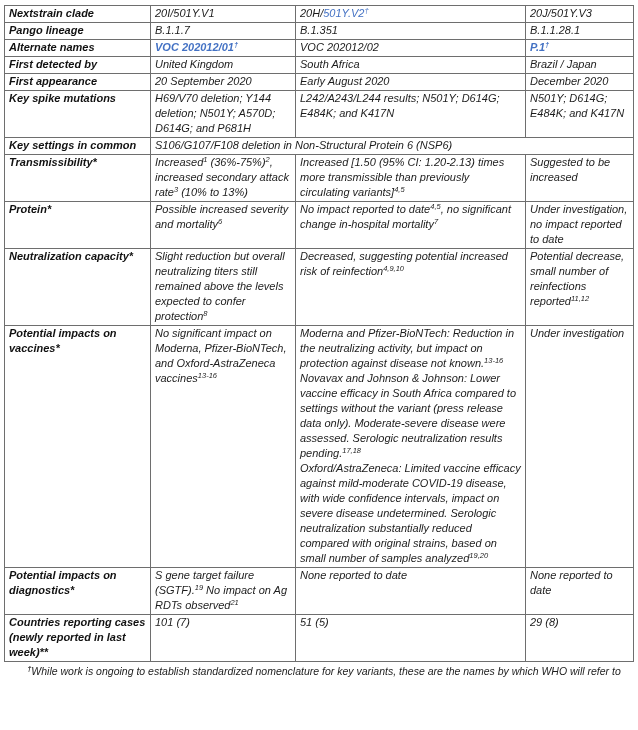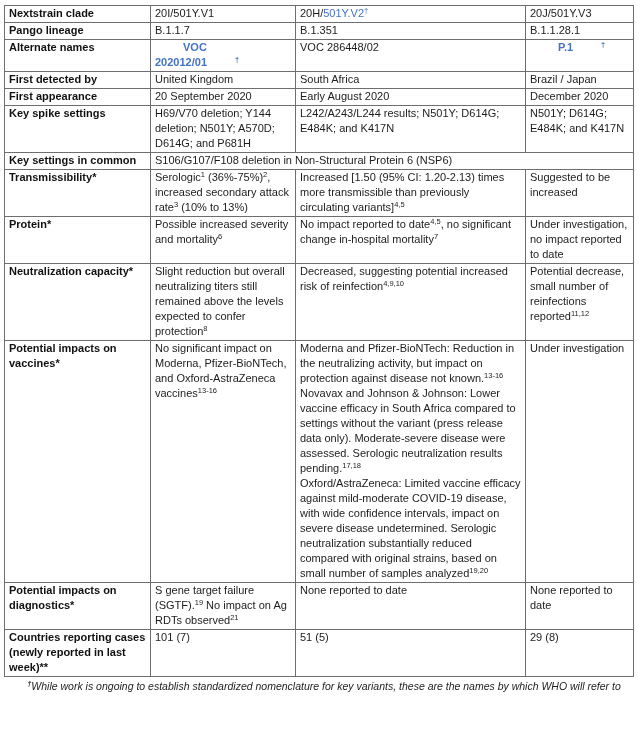--- a/index.html
+++ b/index.html
@@ -8,39 +8,40 @@
     overflow: hidden;
     background: #ffffff;
     font-family: "Liberation Sans", sans-serif;
     color: #1c1c1c;
   }
   .doc { padding: 5px 4px 0 4px; }
   table {
     border-collapse: collapse;
     table-layout: fixed;
     width: 629px;
+    font-style: italic;
   }
   td {
     border: 1px solid #6e6e6e;
     vertical-align: top;
     padding: 0 4px 1px 4px;
     font-size: 11px;
     line-height: 15px;
   }
   td.lbl { font-weight: bold; color: #111; }
   td.center { text-align: left; }
   sup {
     font-size: 7.5px;
     line-height: 0;
     vertical-align: baseline;
     position: relative;
     top: -4px;
   }
   .blue { color: #4472C4; }
-  .b { font-weight: bold; margin-left: 28px; }
+  .b { font-weight: bold; }
   .footnote {
     font-size: 10.5px;
     font-style: italic;
     color: #1c1c1c;
     padding: 3px 2px 0 12px;
     line-height: 13px;
     text-align: center;
   }
   .footnote sup { font-weight: bold; }
 </style>
@@ -64,48 +65,48 @@
       </tr>
       <tr>
         <td class="lbl">Pango lineage</td>
         <td><span>B.1.1.7</span></td>
         <td><span>B.1.351</span></td>
         <td><span>B.1.1.28.1</span></td>
       </tr>
       <tr>
         <td class="lbl">Alternate names</td>
         <td><span class="blue b">VOC 202012/01</span><sup class="blue b">†</sup></td>
-        <td><span>VOC 286448/02</span></td>
+        <td><span>VOC 202012/02</span></td>
         <td><span class="blue b">P.1</span><sup class="blue b">†</sup></td>
       </tr>
       <tr>
         <td class="lbl">First detected by</td>
         <td><span>United Kingdom</span></td>
         <td><span>South Africa</span></td>
         <td><span>Brazil / Japan</span></td>
       </tr>
       <tr>
         <td class="lbl">First appearance</td>
         <td><span>20 September 2020</span></td>
         <td><span>Early August 2020</span></td>
         <td><span>December 2020</span></td>
       </tr>
       <tr>
-        <td class="lbl">Key spike settings</td>
+        <td class="lbl">Key spike mutations</td>
         <td><span>H69/V70 deletion; Y144 deletion; N501Y; A570D; D614G; and P681H</span></td>
         <td><span>L242/A243/L244 results; N501Y; D614G; E484K; and K417N</span></td>
         <td><span>N501Y; D614G; E484K; and K417N</span></td>
       </tr>
       <tr>
         <td class="lbl">Key settings in common</td>
         <td class="center" colspan="3"><span>S106/G107/F108 deletion in Non-Structural Protein 6 (NSP6)</span></td>
       </tr>
       <tr>
         <td class="lbl">Transmissibility*</td>
-        <td><span>Serologic</span><sup>1</sup><span> (36%-75%)</span><sup>2</sup><span>, increased secondary attack rate</span><sup>3</sup><span> (10% to 13%)</span></td>
+        <td><span>Increased</span><sup>1</sup><span> (36%-75%)</span><sup>2</sup><span>, increased secondary attack rate</span><sup>3</sup><span> (10% to 13%)</span></td>
         <td><span>Increased [1.50 (95% CI: 1.20-2.13) times more transmissible than previously circulating variants]</span><sup>4,5</sup></td>
         <td><span>Suggested to be increased</span></td>
       </tr>
       <tr>
         <td class="lbl">Protein*</td>
         <td><span>Possible increased severity and mortality</span><sup>6</sup></td>
         <td><span>No impact reported to date</span><sup>4,5</sup><span>, no significant change in-hospital mortality</span><sup>7</sup></td>
         <td><span>Under investigation, no impact reported to date</span></td>
       </tr>
       <tr>

